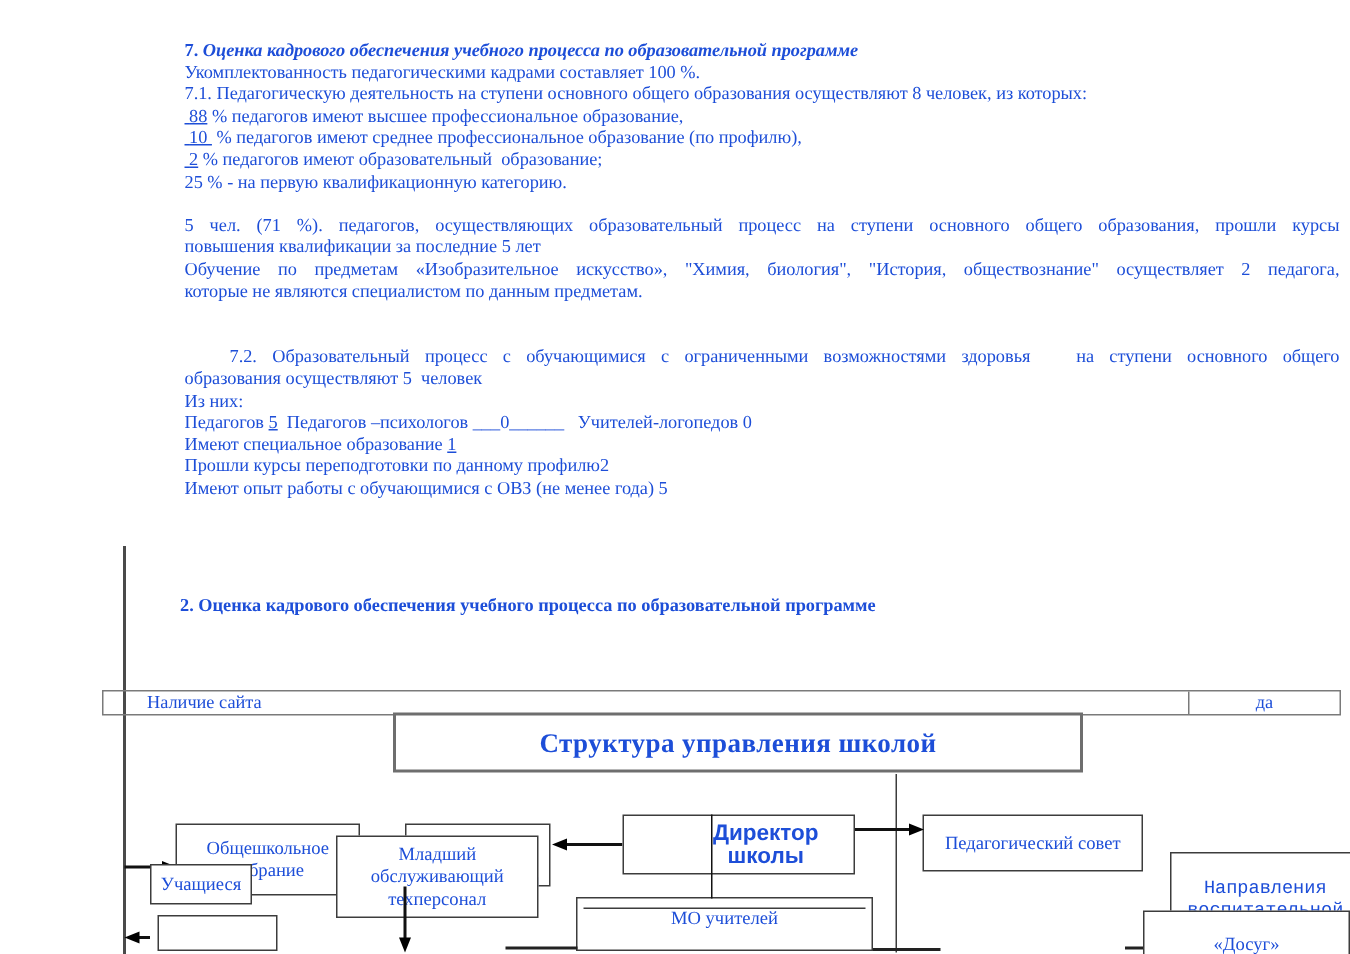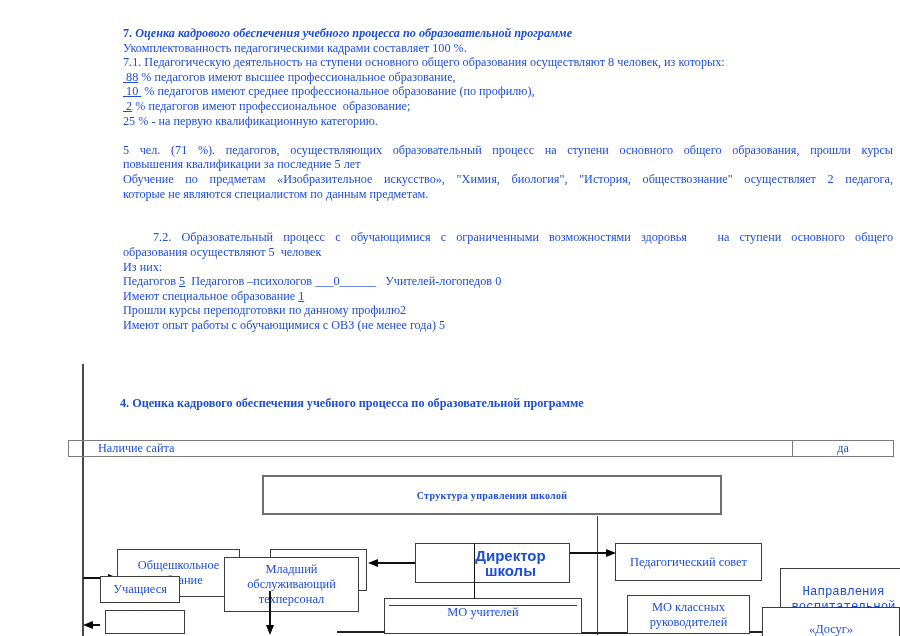--- a/index.html
+++ b/index.html
@@ -12,31 +12,31 @@
   .j{text-align:justify;text-align-last:justify;}
   .u{text-decoration:underline;}
   .bi{font-weight:bold;font-style:italic;}
   .b{font-weight:bold;}
   .indent{text-indent:30px;}
   
   .heading4{position:absolute;left:83px;top:396px;font-weight:bold;white-space:pre;}
   
   .vrule{position:absolute;background:#4a4a4a;}
   
-  .siterow{position:absolute;left:31px;top:440px;width:826px;height:17px;
+  .siterow{position:absolute;left:31px;top:460px;width:826px;height:17px;
            border:1px solid #7a7a7a;box-sizing:border-box;}
   .siterow .sep{position:absolute;top:0;width:1px;height:100%;background:#7a7a7a;}
   .siterow .lbl{position:absolute;left:29px;top:0;line-height:15px;}
   .siterow .val{position:absolute;left:724px;width:100px;top:0;line-height:15px;text-align:center;}
   
   .box{position:absolute;box-sizing:border-box;border:1.4px solid #3c3c3c;background:#fff;
        display:flex;align-items:center;justify-content:center;text-align:center;
        white-space:pre-line;line-height:15px;font-size:12.4px;}
   .box.topalign{align-items:flex-start;padding-top:16px;font-family:Liberation Mono, monospace;}
-  .struct{border:2px solid #6e6e6e;font-weight:bold;font-size:10px;letter-spacing:.3px;}
+  .struct{border:2px solid #6e6e6e;font-weight:bold;font-size:18px;letter-spacing:.3px;}
   .dirbox{font-family:"Liberation Sans",sans-serif;font-weight:bold;font-size:15px;padding-left:36px;}
   .hl{position:absolute;height:1.4px;background:#111;}
   .vl{position:absolute;width:1.4px;background:#111;}
   .seg{position:absolute;height:2px;background:#222;}
   .ah{position:absolute;width:0;height:0;}
   .ah-r{border-top:4.5px solid transparent;border-bottom:4.5px solid transparent;border-left:10px solid #000;}
   .ah-l{border-top:4.5px solid transparent;border-bottom:4.5px solid transparent;border-right:10px solid #000;}
   .ah-d{border-left:4.5px solid transparent;border-right:4.5px solid transparent;border-top:10px solid #000;}
   .innerline{position:absolute;height:1.2px;background:#3c3c3c;}
 </style>
@@ -44,39 +44,39 @@
 <body>
 
 <div class="page">
 
   <div class="textblock">
     <div class="line"><span class="b">7. </span><span class="bi">Оценка кадрового обеспечения учебного процесса по образовательной программе</span></div>
     <div class="line">Укомплектованность педагогическими кадрами составляет 100 %.</div>
     <div class="line">7.1. Педагогическую деятельность на ступени основного общего образования осуществляют 8 человек, из которых:</div>
     <div class="line"><span class="u"> 88</span><span> % педагогов имеют высшее профессиональное образование,</span></div>
     <div class="line"><span class="u"> 10 </span><span> % педагогов имеют среднее профессиональное образование (по профилю),</span></div>
-    <div class="line"><span class="u"> 2</span><span> % педагогов имеют профессиональное  образование;</span></div>
+    <div class="line"><span class="u"> 2</span><span> % педагогов имеют образовательный  образование;</span></div>
     <div class="line">25 % - на первую квалификационную категорию.</div>
     <div class="blank"></div>
     <div class="line j">5 чел. (71 %). педагогов, осуществляющих образовательный процесс на ступени основного общего образования, прошли курсы</div>
     <div class="line">повышения квалификации за последние 5 лет</div>
     <div class="line j">Обучение по предметам «Изобразительное искусство», "Химия, биология", "История, обществознание" осуществляет 2 педагога,</div>
     <div class="line">которые не являются специалистом по данным предметам.</div>
     <div class="blank"></div>
     <div class="blank"></div>
     <div class="line j indent">7.2. Образовательный процесс с обучающимися с ограниченными возможностями здоровья   на ступени основного общего</div>
     <div class="line">образования осуществляют 5  человек</div>
     <div class="line">Из них:</div>
     <div class="line"><span>Педагогов </span><span class="u">5</span><span>  Педагогов –психологов ___0______   Учителей-логопедов 0</span></div>
     <div class="line"><span>Имеют специальное образование </span><span class="u">1</span></div>
     <div class="line">Прошли курсы переподготовки по данному профилю2</div>
     <div class="line">Имеют опыт работы с обучающимися с ОВЗ (не менее года) 5</div>
   </div>
 
-  <div class="heading4">4. Оценка кадрового обеспечения учебного процесса по образовательной программе</div>
+  <div class="heading4">2. Оценка кадрового обеспечения учебного процесса по образовательной программе</div>
 
   <div class="vrule" style="left:45px;top:364px;width:1.5px;height:272px;"></div>
 
   <div class="siterow">
     <div class="sep" style="left:723px;"></div>
     <div class="lbl">Наличие сайта</div>
     <div class="val">да</div>
   </div>
 
   <div class="box struct" style="left:225px;top:475px;width:460px;height:40px;">Структура управления школой</div>
@@ -93,39 +93,37 @@
   <div class="hl" style="left:203px;top:569.3px;width:21px;"></div>
   <div class="ah ah-r" style="left:223px;top:565.5px;"></div>
 
   <div class="box" style="left:187px;top:557px;width:135px;height:55px;z-index:4;">Младший
 обслуживающий
 техперсонал</div>
   <div class="vl" style="left:232.3px;top:591px;height:35px;z-index:6;"></div>
   <div class="ah ah-d" style="left:228.5px;top:625px;z-index:6;"></div>
 
   <div class="box" style="left:68px;top:610px;width:80px;height:24px;z-index:0;border-width:1.2px;"></div>
-  <div class="box" style="left:63px;top:576px;width:80px;height:27px;z-index:2;">Учащиеся</div>
+  <div class="box" style="left:63px;top:576px;width:68px;height:27px;z-index:2;">Учащиеся</div>
   <div class="hl" style="left:55px;top:624.3px;width:8px;"></div>
   <div class="ah ah-l" style="left:46px;top:620.5px;"></div>
 
   <div class="box dirbox" style="left:378px;top:543px;width:155px;height:40px;z-index:2;">Директор школы</div>
   <div class="vl" style="left:437px;top:543px;height:56px;z-index:3;"></div>
 
   <div class="hl" style="left:340px;top:562.3px;width:38px;"></div>
   <div class="ah ah-l" style="left:331px;top:558.5px;"></div>
 
   <div class="hl" style="left:533px;top:552.3px;width:37px;z-index:1;"></div>
   <div class="ah ah-r" style="left:569px;top:548.5px;z-index:1;"></div>
 
   <div class="box" style="left:347px;top:598px;width:198px;height:36px;padding-top:6px;align-items:flex-start;">МО учителей</div>
   <div class="innerline" style="left:352px;top:604.6px;width:188px;"></div>
 
   <div class="box" style="left:578px;top:543px;width:147px;height:38px;">Педагогический совет</div>
-  <div class="box" style="left:590px;top:595px;width:123px;height:39px;">МО классных
-руководителей</div>
   <div class="box topalign" style="left:743px;top:568px;width:127px;height:57px;z-index:1;">Направления
 воспитательной
 работы</div>
   <div class="box" style="left:725px;top:607px;width:138px;height:44px;z-index:4;">«Досуг»</div>
 
   <div class="seg" style="left:300px;top:630.5px;width:48px;"></div>
   <div class="seg" style="left:545px;top:631.5px;width:45px;"></div>
   <div class="seg" style="left:713px;top:630.5px;width:22px;"></div>
 
 </div>

